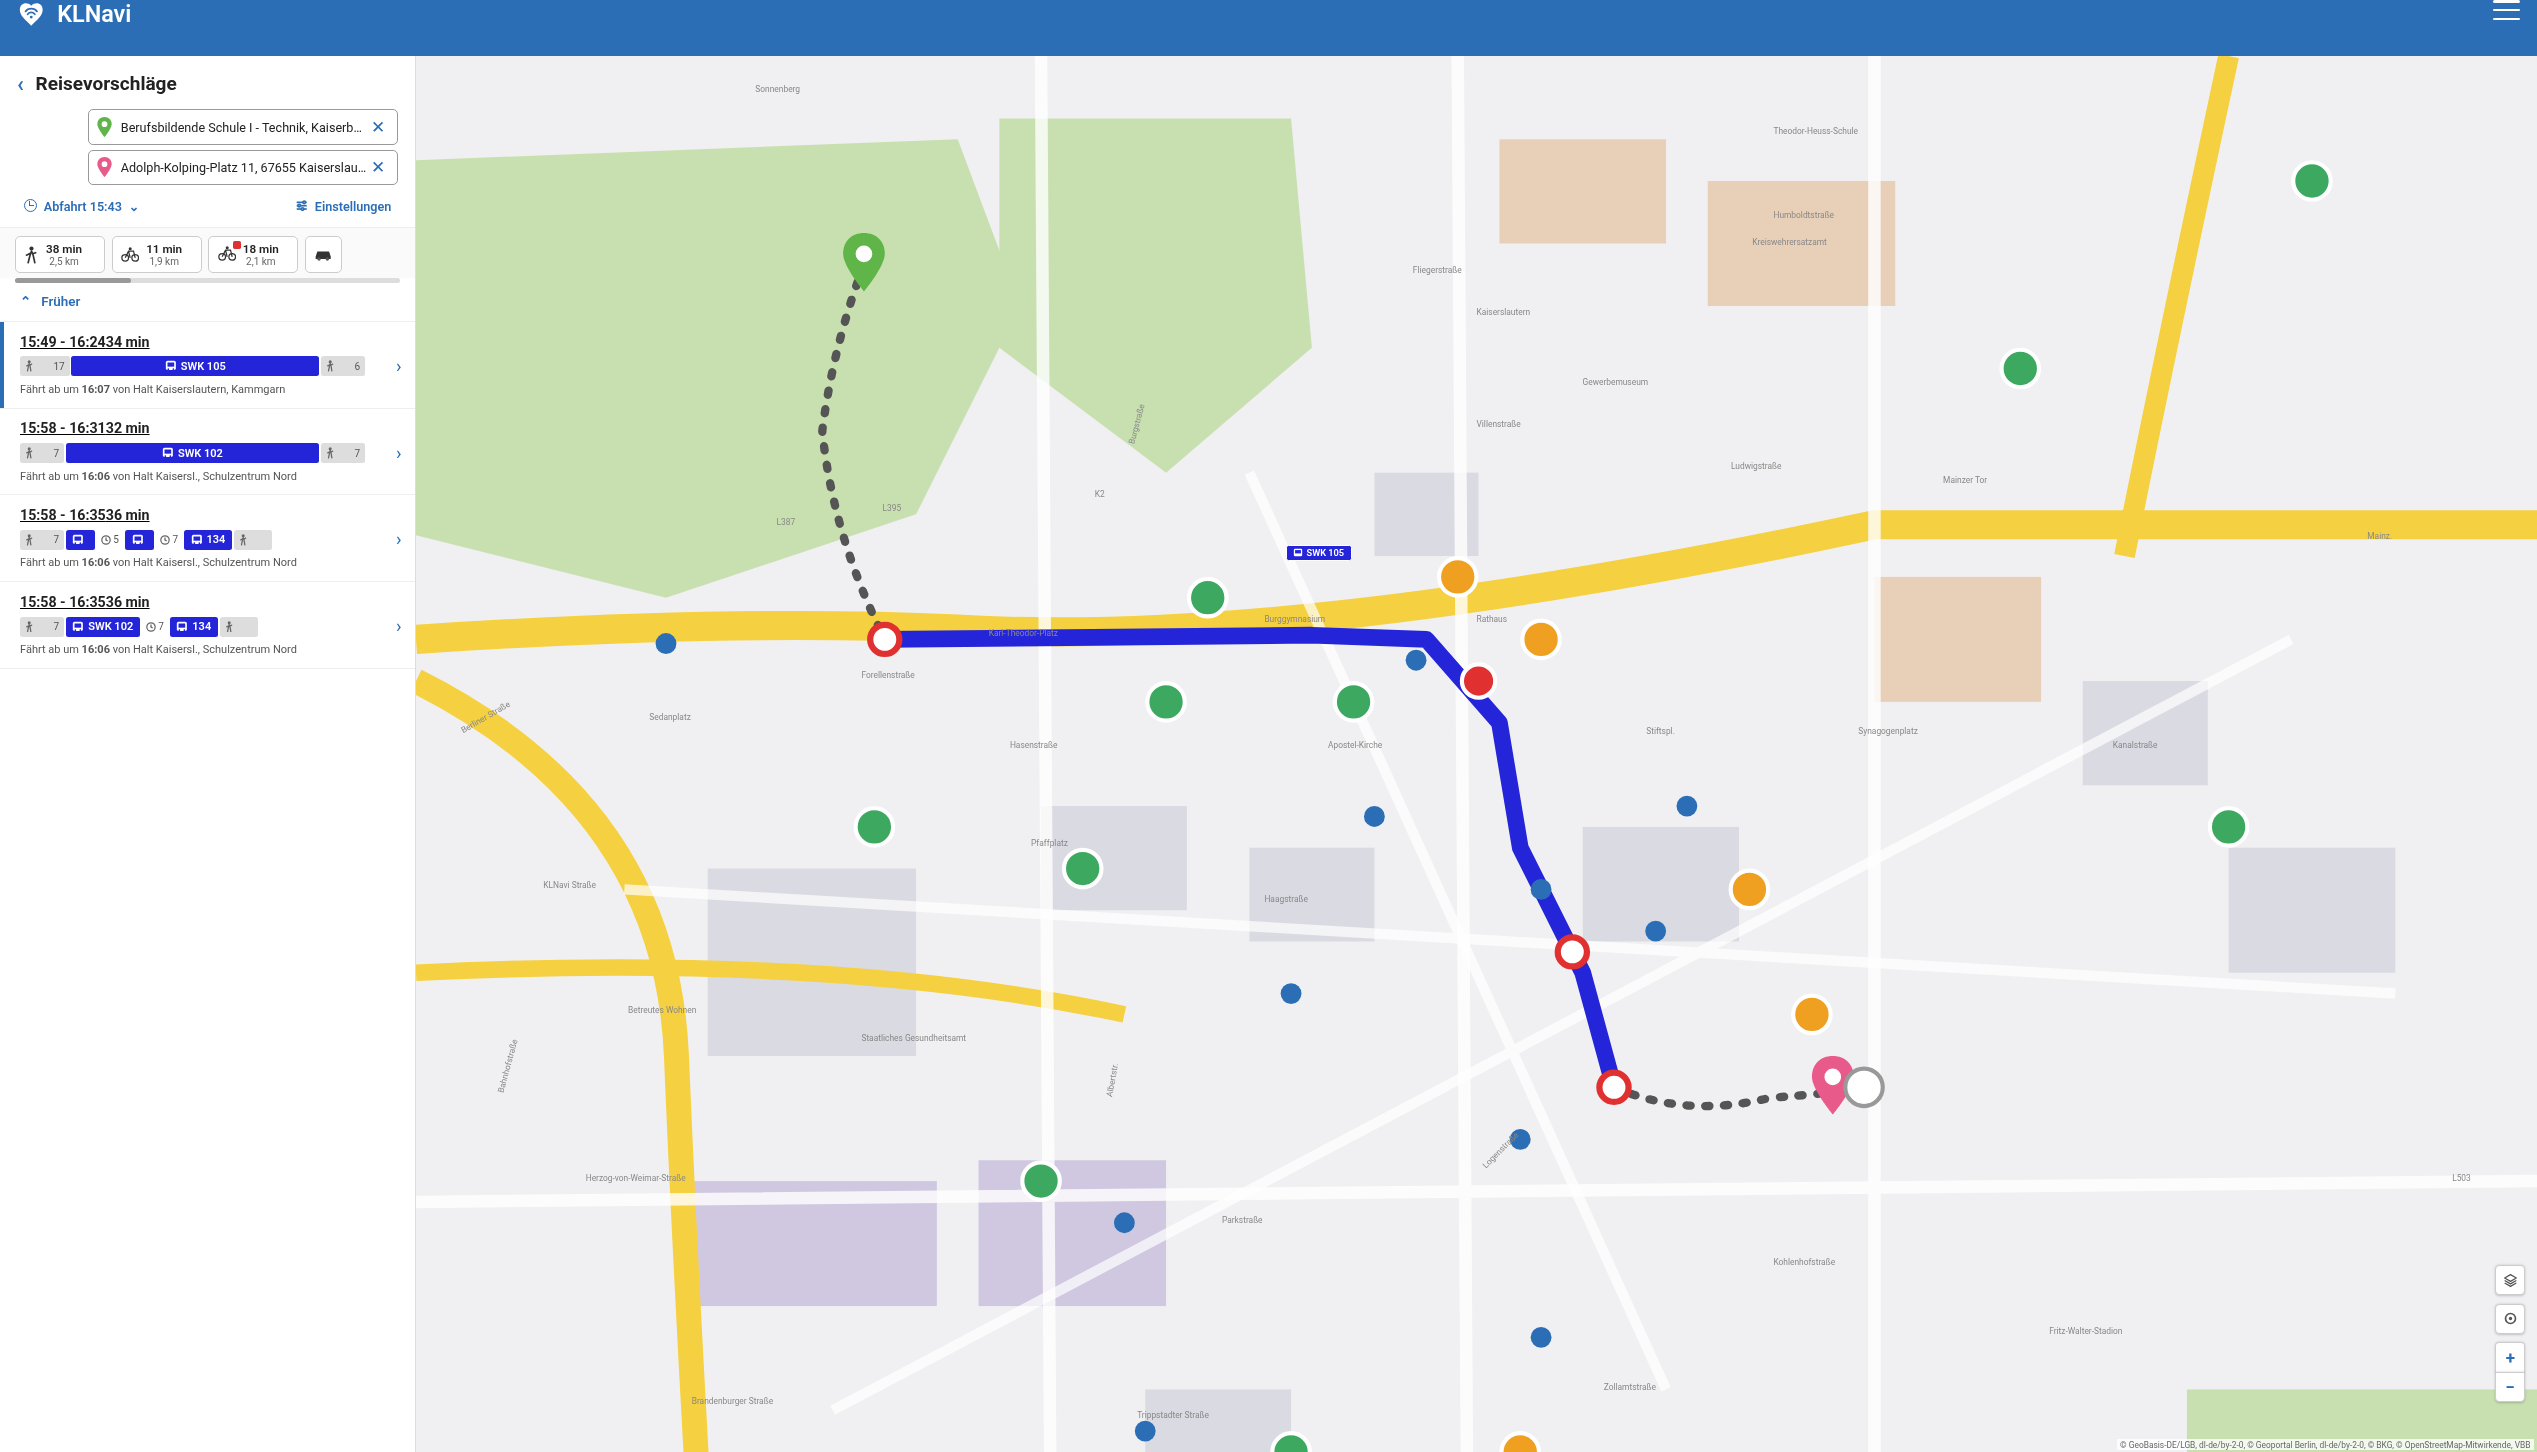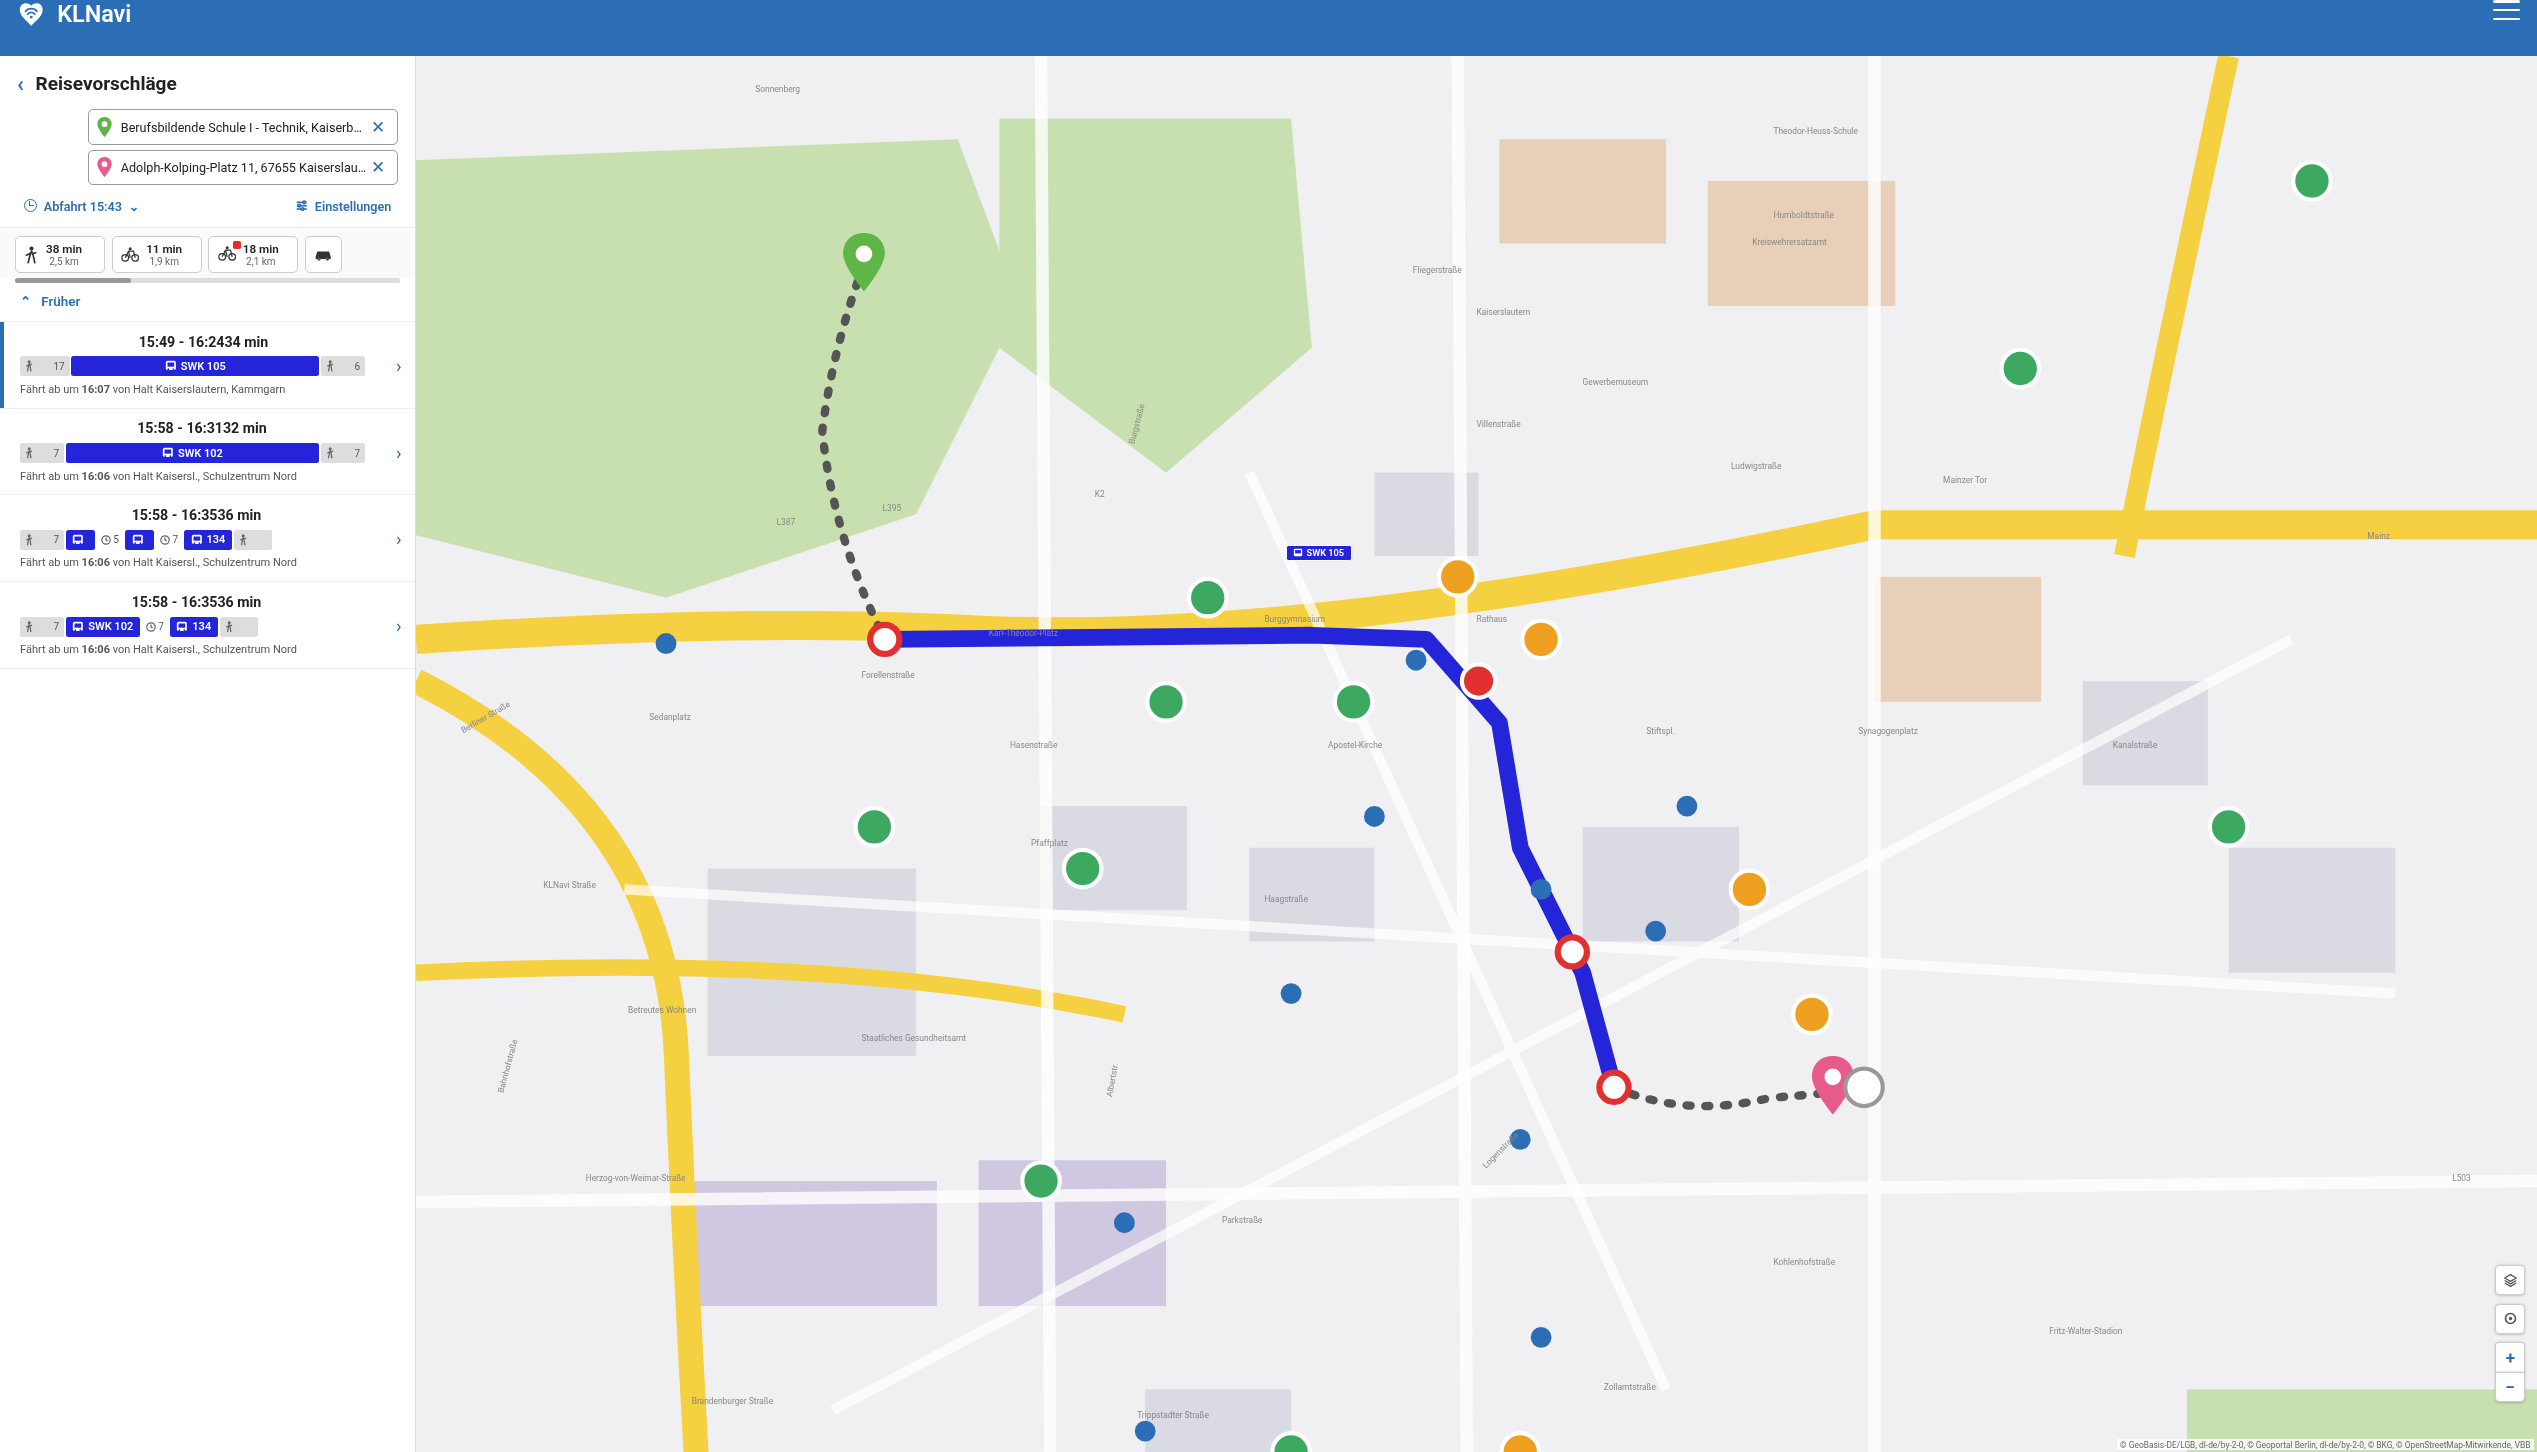--- a/index.html
+++ b/index.html
@@ -104,21 +104,21 @@
       position: relative;
       cursor: pointer;
     }
     .result-item.selected::before {
       content: '';
       position: absolute;
       left: 0; top: 0; bottom: 0;
       width: 4.2px;
       background: #2c6eb5;
     }
-    .result-times { display: flex; justify-content: center; align-items: center; margin-bottom: 6.7px; }
+    .result-times { display: flex; justify-content: flex-start; align-items: center; margin-bottom: 6.7px; text-decoration: underline; }
     .time-range { font-size: 14.2px; font-weight: 700; color: #222; }
     .duration { font-size: 14.2px; font-weight: 700; color: #222; }
     .result-expand { position: absolute; right: 13.4px; top: 50%; transform: translateY(-50%); color: #2c6eb5; font-size: 18.4px; }
     
     .segments { display: flex; align-items: center; gap: 1.7px; margin-bottom: 6.7px; padding-right: 33px; }
     .seg { display: flex; align-items: center; height: 20px; }
     .seg-walk { background: #ddd; color: #555; padding: 0 5px; font-size: 10px; border-radius: 2.5px; gap: 20px; }
     .seg-bus { background: #2424d8; color: white; padding: 0 6.7px; font-size: 11px; font-weight: 600; border-radius: 2.5px; gap: 4.2px; }
     .seg-wait { color: #555; padding: 0 4.2px; font-size: 10px; gap: 2.5px; }
     .seg-bus.flex { flex: 1; justify-content: center; }

